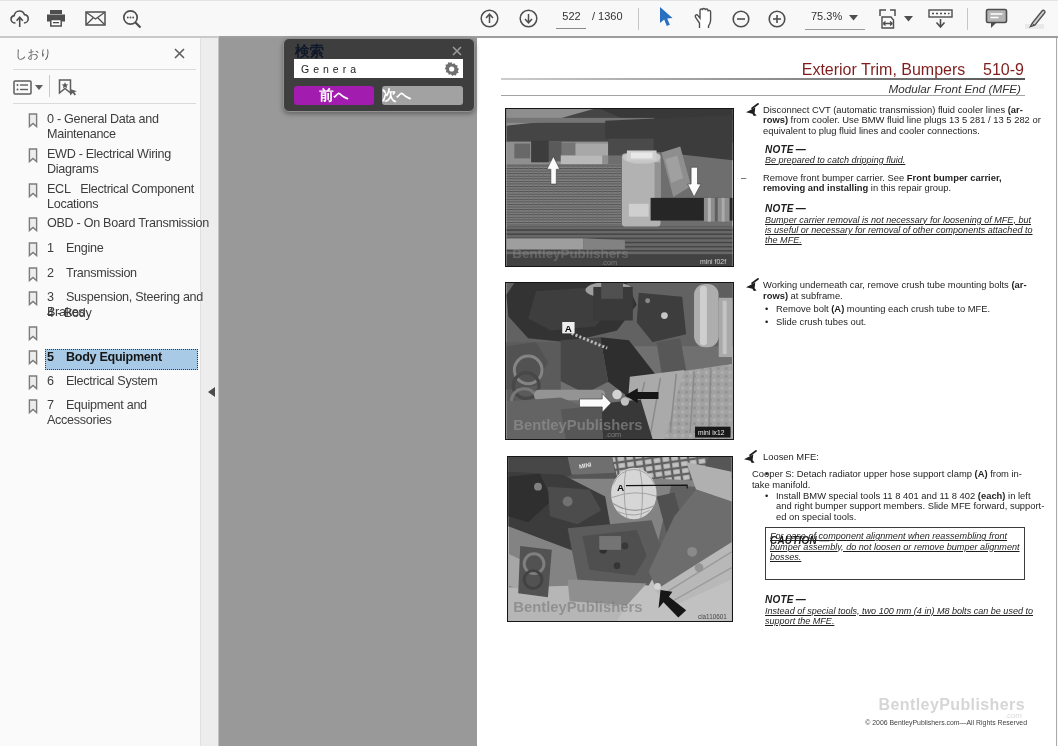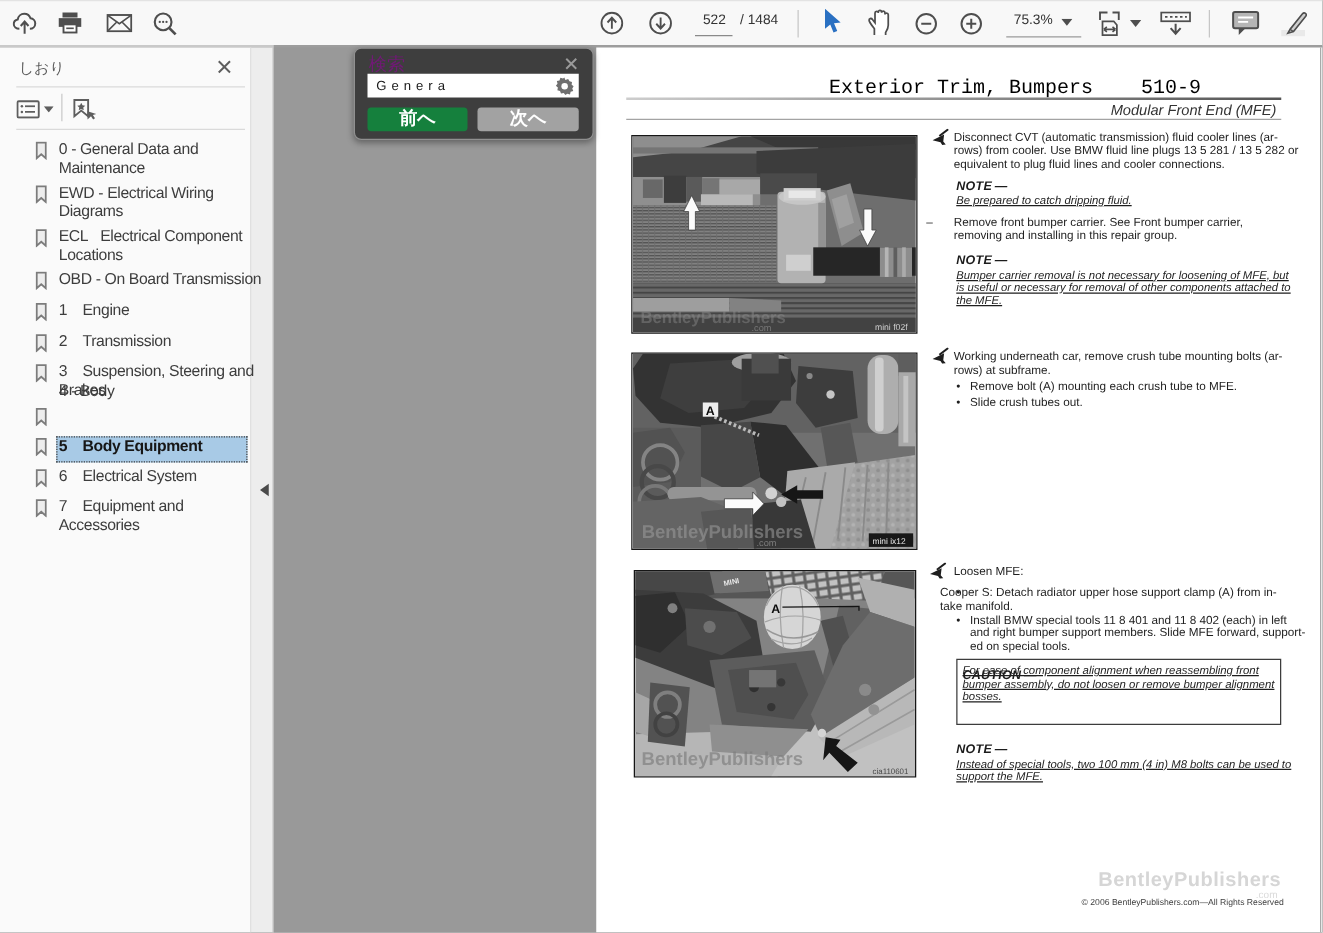--- a/index.html
+++ b/index.html
@@ -22,28 +22,28 @@
   .bm { position:absolute; left:47px; font-size:12.6px; letter-spacing:-.3px; color:#3d3d3d; line-height:14.7px; white-space:nowrap; }
   .bm .num { display:inline-block; min-width:19px; }
 
   
   #mainbg { left:219px; top:38px; width:839px; height:708px; background:#999999; }
   #page { left:477px; top:38px; width:579px; height:708px; background:#fff; }
   #rightstrip { left:1056px; top:38px; width:2px; height:708px; background:#fbfbfb; border-left:1px solid #a9a9a9; }
 
   
   .doc { position:absolute; color:#1c1c1c; white-space:nowrap; }
-  #hd1 { left:600px; top:61px; width:424px; text-align:center; font-size:16px; color:#000000;font-family:Liberation Mono, monospace; }
+  #hd1 { left:600px; top:61px; width:424px; text-align:right; font-size:16px; color:#7f1d1d; }
   #hdline1 { left:501px; top:78px; width:524px; height:1.5px; background:linear-gradient(to right,#cdcdcd,#555); }
   #hd2 { left:600px; top:82px; width:421px; text-align:right; font-size:11.7px; font-style:italic; color:#333; }
   #hdline2 { left:501px; top:94.5px; width:524px; height:1px; background:#a3a3a3; }
 
   .body-txt { font-size:9.4px; line-height:10.85px; color:#1e1e1e; }
   .itl { font-style:italic; font-size:9.05px; line-height:10.4px;text-decoration:underline; }
-  .bld { font-weight:normal; }
+  .bld { font-weight:bold; }
   .note-h { font-weight:bold; font-style:italic; font-size:10px; letter-spacing:.2px; }
   .photo { position:absolute; border:1px solid #161616; }
 
   #caution-box { left:765px; top:527px; width:260px; height:53px; border:1px solid #3c3c3c; }
   .ico { position:absolute; }
 </style>
 </head>
 <body>
 
 <div class="abs" id="toolbar"></div>
@@ -75,21 +75,21 @@
 <svg class="ico" style="left:480px;top:9px" width="19" height="19" viewBox="0 0 19 19">
   <circle cx="9.5" cy="9.5" r="8.3" fill="none" stroke="#4e4e4e" stroke-width="1.5"></circle>
   <path d="M9.5,14 L9.5,6 M6,9 L9.5,5.2 L13,9" fill="none" stroke="#4e4e4e" stroke-width="1.5"></path>
 </svg>
 <svg class="ico" style="left:519px;top:9px" width="19" height="19" viewBox="0 0 19 19">
   <circle cx="9.5" cy="9.5" r="8.3" fill="none" stroke="#4e4e4e" stroke-width="1.5"></circle>
   <path d="M9.5,5 L9.5,13 M6,10 L9.5,13.8 L13,10" fill="none" stroke="#4e4e4e" stroke-width="1.5"></path>
 </svg>
 <div class="tbtxt" style="left:557px;top:10px;width:29px;text-align:center">522</div>
 <div class="abs" style="left:556px;top:28px;width:30px;height:1px;background:#8a8a8a"></div>
-<div class="tbtxt" style="left:592px;top:10px">/ 1484</div>
+<div class="tbtxt" style="left:592px;top:10px">/ 1360</div>
 <div class="tbsep" style="left:638px"></div>
 <svg class="ico" style="left:659px;top:7px" width="14" height="21" viewBox="0 0 14 21">
   <path d="M1,0 L1,16 L5.2,12.6 L7.8,19 L10.8,17.8 L8.2,11.6 L13.5,11 Z" fill="#2a70c2"></path>
 </svg>
 <svg class="ico" style="left:694px;top:7px" width="21" height="22" viewBox="0 0 21 22">
   <path d="M5.5,21 L5.5,16 C4,14 1.6,11 1.3,9.4 C1,7.8 3,7.2 4,8.6 L6,11.2 L6,3.4 C6,1.6 8.6,1.6 8.6,3.3 L8.6,2.6 C8.6,.9 11.3,.9 11.3,2.7 L11.3,3.2 C11.3,1.5 14,1.6 14,3.4 L14,4.6 C14,3 16.6,3 16.6,4.8 L16.6,13.2 C16.6,15.8 15.4,17.6 14.5,19 L14.5,21" fill="#fff" stroke="#4e4e4e" stroke-width="1.4"></path>
 </svg>
 <svg class="ico" style="left:732px;top:10px" width="18" height="18" viewBox="0 0 18 18">
   <circle cx="9" cy="9" r="7.8" fill="none" stroke="#4e4e4e" stroke-width="1.6"></circle>
   <line x1="5" y1="9" x2="13" y2="9" stroke="#4e4e4e" stroke-width="1.6"></line>
@@ -405,24 +405,24 @@
 <div class="doc body-txt itl" style="left:770px;top:531px;font-size:9.1px;line-height:10.6px">For ease of component alignment when reassembling front<br>bumper assembly, do not loosen or remove bumper alignment<br>bosses.</div>
 
 <div class="doc note-h" style="left:765px;top:594px">NOTE —</div>
 <div class="doc body-txt itl" style="left:765px;top:605.5px">Instead of special tools, two 100 mm (4 in) M8 bolts can be used to<br>support the MFE.</div>
 
 <div class="doc" style="left:700px;top:696px;width:325px;text-align:right;font-size:16px;font-weight:bold;color:#d6d6d6;letter-spacing:.4px">BentleyPublishers</div>
 <div class="doc" style="left:700px;top:711px;width:322px;text-align:right;font-size:8px;color:#dadada">.com</div>
 <div class="doc" style="left:700px;top:719px;width:327px;text-align:right;font-size:6.9px;color:#3f3f3f">© 2006 BentleyPublishers.com—All Rights Reserved</div>
 
 <div class="abs" id="dlg" style="left:283px;top:38px;width:192px;height:74px;background:#3e3e3e;border-radius:6px;border:1px solid #909090;box-shadow:0 2px 5px rgba(0,0,0,.35)"></div>
-<div class="abs" style="left:295px;top:42px;font-size:14.5px;color:#701a75;font-weight:normal">検索</div>
+<div class="abs" style="left:295px;top:42px;font-size:14.5px;color:#0f172a;font-weight:bold">検索</div>
 <svg class="ico" style="left:452px;top:46px" width="10" height="10" viewBox="0 0 10 10">
     <path d="M1,1 L9,9 M9,1 L1,9" stroke="#9a9a9a" stroke-width="1.6"></path>
   </svg>
 <div class="abs" style="left:294px;top:59px;width:169px;height:19px;background:#fff"></div>
 <div class="abs" style="left:301px;top:63px;font-size:10.5px;letter-spacing:4px;color:#1a1a1a">Genera</div>
 <svg class="ico" style="left:444px;top:61px" width="15" height="15" viewBox="0 0 15 15">
   <path d="M7.5,1 L8.3,3 L10.5,2.2 L11.6,4 L13.6,4.6 L13.3,6.7 L15,7.9 L13.8,9.7 L14.6,11.8 L12.5,12.4 L12,14.5 L9.8,14 L8.3,15 L7,13.3 L4.8,13.8 L4,11.8 L1.9,11.2 L2.3,9 L.7,7.6 L2,5.9 L1.5,3.7 L3.6,3.3 L4.3,1.2 L6.4,1.8 Z" fill="#6f6f6f"></path>
   <circle cx="7.7" cy="8" r="2.6" fill="#fff"></circle>
 </svg>
-<div class="abs" style="left:294px;top:86px;width:80px;height:19px;background:#15803d;border-radius:3px;color:#fff;font-size:14.5px;font-weight:bold;text-align:center;line-height:19px">前へ</div>
-<div class="abs" style="left:382px;top:86px;width:81px;height:19px;background:#a2a2a2;border-radius:3px;color:#fff;font-size:14.5px;font-weight:bold;text-align:center;line-height:19px">次へ</div>
+<div class="abs" style="left:294px;top:86px;width:80px;height:19px;background:#a21caf;border-radius:3px;color:#fff;font-size:14.5px;font-weight:bold;text-align:center;line-height:19px">前へ</div>
+<div class="abs" style="left:382px;top:86px;width:81px;height:19px;background:#a2a2a2;border-radius:3px;color:#fff;font-size:14.5px;font-weight:bold;text-align:left;line-height:19px">次へ</div>
 
 </body></html>

